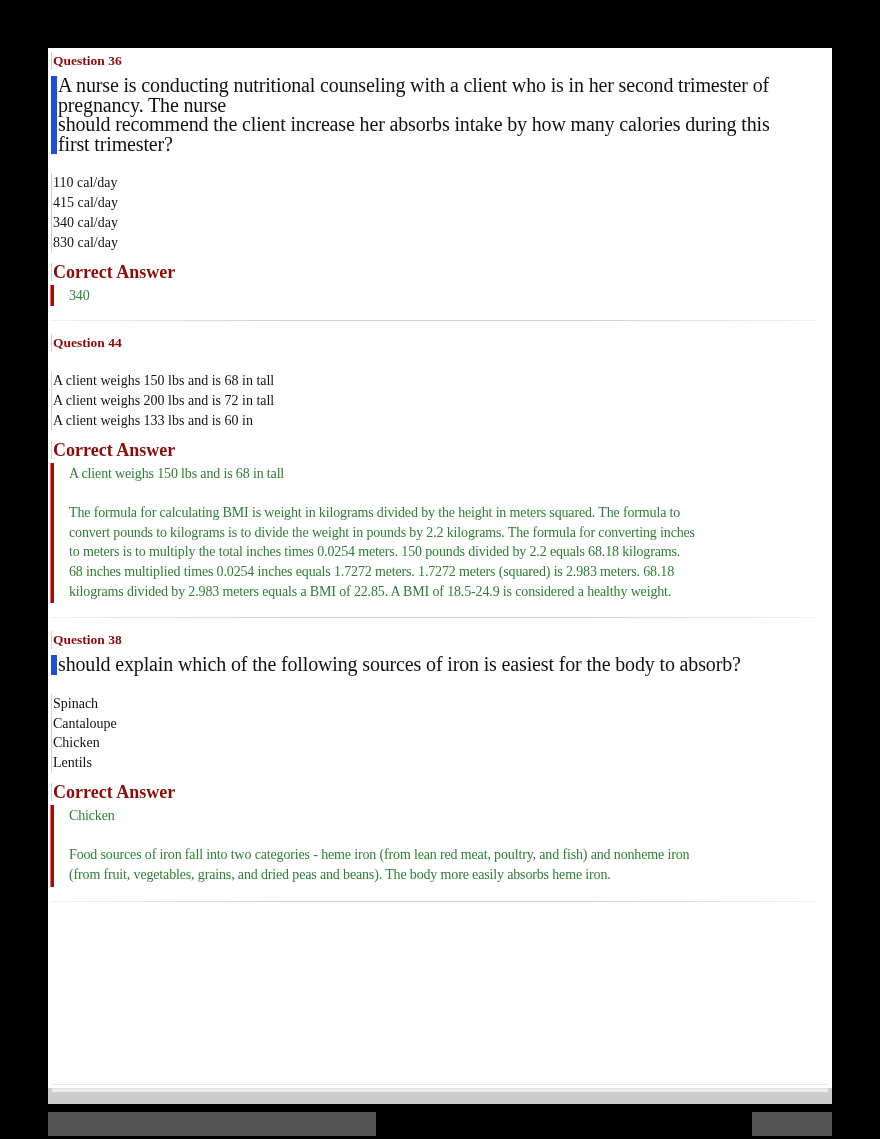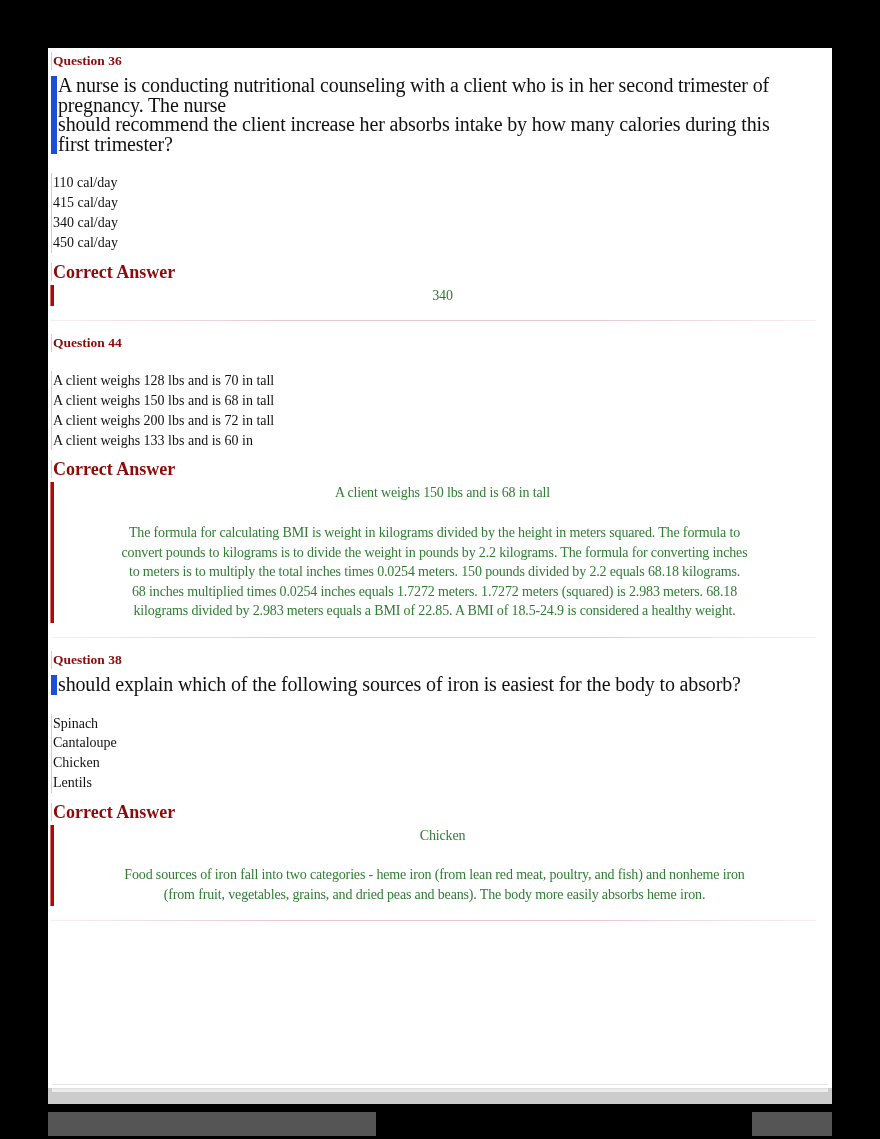--- a/index.html
+++ b/index.html
@@ -70,21 +70,20 @@
     .ca-box {
       margin-top: 4px;
       border-left: 3px solid #a50d0d;
       box-shadow: -1px 0 0 #d87070;
       padding: 1px 0 2px 15px;
       color: #2e7d32;
       font-size: 14px;
       line-height: 19.6px;
       margin-left: 0;
       letter-spacing: -0.15px;
-      text-align: center;
     }
     .ca-answer {
       margin: 0;
     }
     .ca-explain {
       margin: 20px 16px 0 0;
     }
     .separator {
       height: 1px;
       margin: 10px 0 0 0;
@@ -140,33 +139,32 @@
   <section class="question" style="padding-top:4px;">
     <h3 class="q-title">Question 36</h3>
     <div class="q-text">
       <div>A nurse is conducting nutritional counseling with a client who is in her second trimester of pregnancy. The nurse</div>
       <div>should recommend the client increase her absorbs intake by how many calories during this first trimester?</div>
     </div>
     <ul class="options">
       <li class="option">110 cal/day</li>
       <li class="option">415 cal/day</li>
       <li class="option">340 cal/day</li>
-      <li class="option">450 cal/day</li>
+      <li class="option">830 cal/day</li>
     </ul>
     <div class="ca-label">Correct Answer</div>
     <div class="ca-box" style="padding-top:1px;padding-bottom:1px;">
       <p class="ca-answer">340</p>
     </div>
     <div class="separator" style="margin-top:14px;"></div>
   </section>
 
   <section class="question" style="padding-top:13px;">
     <h3 class="q-title">Question 44</h3>
     <ul class="options">
-      <li class="option">A client weighs 128 lbs and is 70 in tall</li>
       <li class="option">A client weighs 150 lbs and is 68 in tall</li>
       <li class="option">A client weighs 200 lbs and is 72 in tall</li>
       <li class="option">A client weighs 133 lbs and is 60 in</li>
     </ul>
     <div class="ca-label">Correct Answer</div>
     <div class="ca-box">
       <p class="ca-answer">A client weighs 150 lbs and is 68 in tall</p>
       <div class="ca-explain">
         <div>The formula for calculating BMI is weight in kilograms divided by the height in meters squared. The formula to</div>
         <div>convert pounds to kilograms is to divide the weight in pounds by 2.2 kilograms. The formula for converting inches</div>

